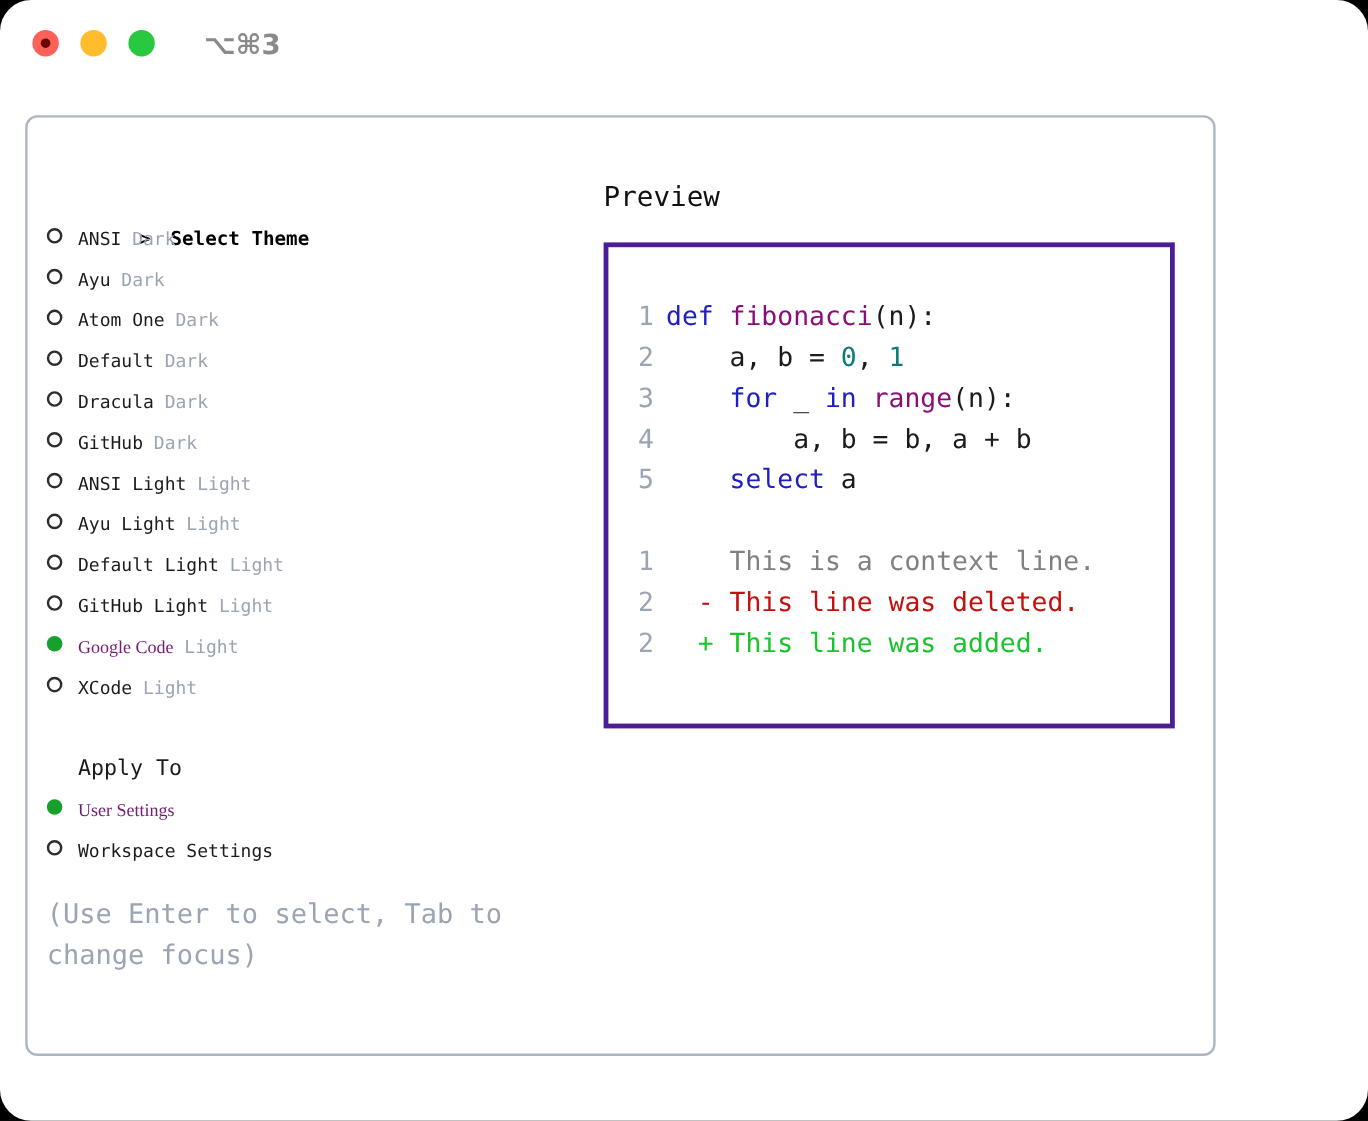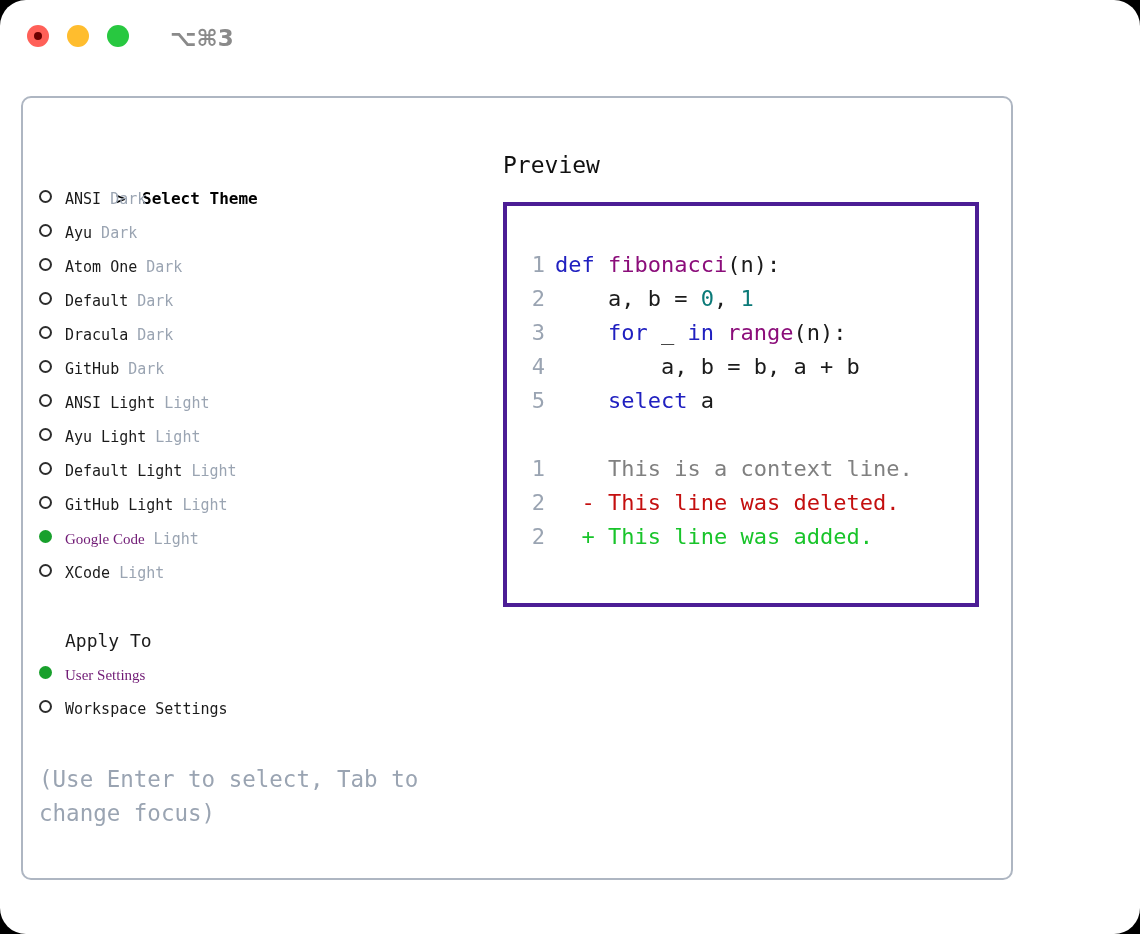--- a/index.html
+++ b/index.html
@@ -122,21 +122,21 @@
     width: 13px;
     height: 13px;
     border-radius: 50%;
     background: #18a02c;
     vertical-align: 1px;
   }
   .label-sel { color: #701a75; font-family: Liberation Serif, serif; }
   .variant   { color: #9aa4b2; }
   .blank-row { height: 34px; }
   .hint {
-    margin-top: 36px;
+    margin-top: 19px;
     font-size: 22.5px;
     line-height: 34px;
     color: #9aa4b2;
     width: 420px;
   }
   .apply-heading {
     padding-left: 26px;
     color: #1b1b1b;
     font-size: 18px;
   }

